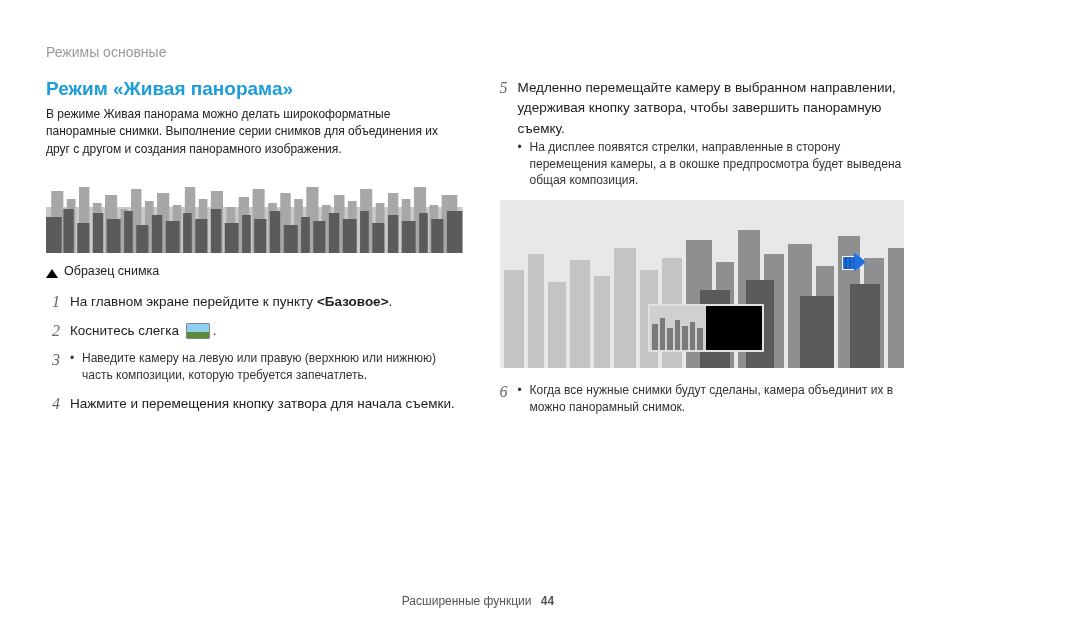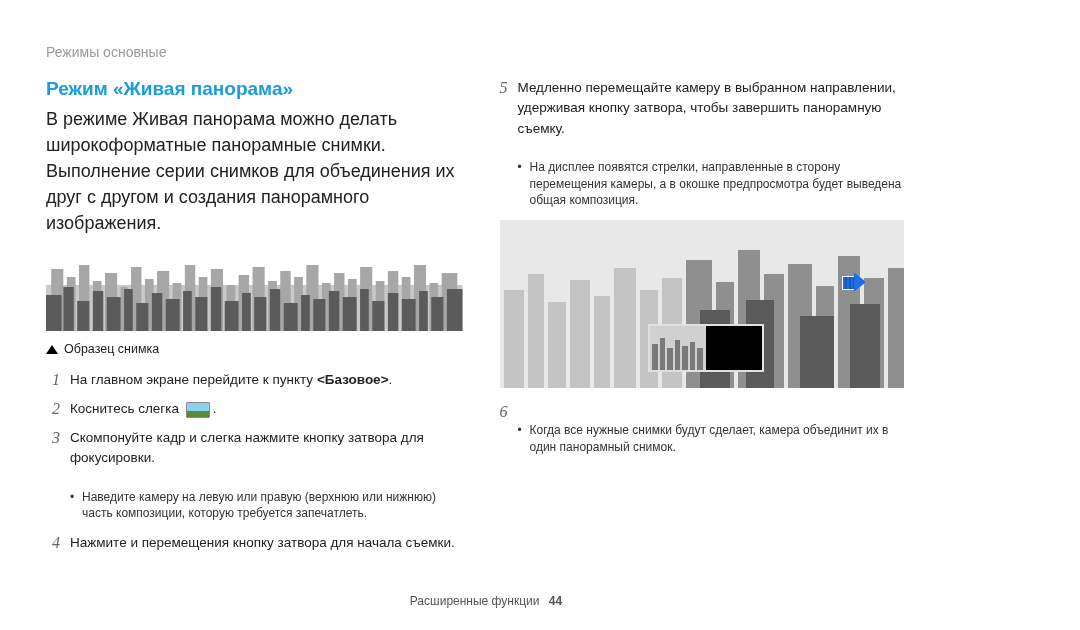--- a/index.html
+++ b/index.html
@@ -1,42 +1,42 @@
 <!DOCTYPE html>
 <html><head>
 <meta charset="utf-8">
 <style>
   html,body{margin:0;padding:0;background:#fff;color:#222;font-family:"Segoe UI",Arial,sans-serif}
   .page{width:956px;height:630px;box-sizing:border-box;padding:44px 46px 22px 46px;position:relative}
   .header{font-size:14px;color:#9a9a9a;margin-bottom:18px}
   .cols{display:flex;gap:31px}
   .col{flex:1;min-width:0}
   h2.section-title{color:#1b9dd9;font-size:19px;font-weight:600;margin:0 0 6px 0}
-  p.intro{font-size:18px;line-height:1.45;margin:0 0 8px 0}
+  p.intro{font-size:12px;line-height:1.45;margin:0 0 8px 0}
   .skyline-wrap{background:#fff;padding:3px 0}
   .skyline{width:100%;height:84px;display:block}
-  .caption{font-size:12.5px;margin:8px 0 14px 0;display:flex;align-items:center;gap:6px}
+  .caption{font-size:12.5px;margin:8px 0 14px 0;display:flex;align-items:flex-end;gap:6px}
   .caption .tri{width:0;height:0;border-left:6px solid transparent;border-right:6px solid transparent;border-bottom:9px solid #000}
   ol.steps{list-style:none;margin:0;padding:0;counter-reset:step}
   ol.steps>li{display:flex;gap:10px;margin:0 0 8px 0;font-size:13.5px;line-height:1.5}
   ol.steps>li .num{font-family:Georgia,"Times New Roman",serif;font-style:italic;font-size:16px;color:#666;min-width:14px;text-align:right;line-height:1.3}
   ol.steps>li .body{flex:1}
   ol.steps>li .body .strong{font-weight:700}
-  ul.sub{list-style:none;margin:20px 0 0 0;padding:0}
+  ul.sub{list-style:none;margin:0 0 0 0;padding:0}
   ul.sub>li{font-size:12px;color:#333;line-height:1.4;padding-left:12px;position:relative;margin-bottom:3px}
   ul.sub>li:before{content:"•";position:absolute;left:0;top:0}
   .icon-panorama{display:inline-block;width:22px;height:14px;vertical-align:middle;background:linear-gradient(#8ed0f0,#8ed0f0 55%,#5a8a3a 55%,#5a8a3a);border:1px solid #888;border-radius:1px;margin:0 3px}
   .camera-screen{width:404px;height:168px;background:#000;margin:0 auto 14px auto;position:relative;overflow:hidden}
   .camera-screen svg.sky{width:100%;height:100%;display:block}
   .blue-arrow{position:absolute;right:36px;top:52px;width:26px;height:20px}
   .blue-arrow .block{position:absolute;width:11px;height:12px;top:4px;left:0;background:repeating-linear-gradient(90deg,#1e6fe0 0 2px,#1a57b0 2px 4px);border:1px solid #fff}
   .blue-arrow .tri{position:absolute;left:12px;top:0;width:0;height:0;border-top:10px solid transparent;border-bottom:10px solid transparent;border-left:12px solid #1e6fe0;filter:drop-shadow(0 0 0.5px #fff)}
   .preview-frame{position:absolute;left:148px;bottom:16px;width:112px;height:44px;border:2px solid #e0e0e0;background:#000}
   .preview-frame svg{width:100%;height:100%;display:block}
-  .footer{position:absolute;bottom:22px;left:8px;width:100%;text-align:center;font-size:12px;color:#555}
+  .footer{position:absolute;bottom:22px;left:0;width:100%;text-align:center;font-size:12px;color:#555}
   .footer .pg{font-weight:600;margin-left:6px}
 </style>
 </head>
 <body>
 
 <div class="page">
   <div class="header">Режимы основные</div>
 
   <div class="cols">
 
@@ -128,21 +128,20 @@
         </li>
         <li>
           <span class="num">2</span>
           <span class="body">
             <span>Коснитесь слегка </span><span class="icon-panorama"></span><span>.</span>
           </span>
         </li>
         <li>
           <span class="num">3</span>
           <span class="body">
-            <span>Скомпонуйте кадр и слегка нажмите кнопку затвора для фокусировки.</span>
             <ul class="sub">
               <li>Наведите камеру на левую или правую (верхнюю или нижнюю) часть композиции, которую требуется запечатлеть.</li>
             </ul>
           </span>
         </li>
         <li>
           <span class="num">4</span>
           <span class="body">
             <span>Нажмите и перемещения кнопку затвора для начала съемки.</span>
           </span>
@@ -213,21 +212,21 @@
             <rect x="56" y="0" width="56" height="44" fill="#000"></rect>
           </svg>
         </div>
       </div>
 
       <ol class="steps">
         <li>
           <span class="num">6</span>
           <span class="body">
             <ul class="sub">
-              <li>Когда все нужные снимки будут сделает, камера объединит их в один панорамный снимок.</li>
+              <li>Когда все нужные снимки будут сделаны, камера объединит их в можно панорамный снимок.</li>
             </ul>
           </span>
         </li>
       </ol>
     </div>
   </div>
 
   <div class="footer">
     <span>Расширенные функции</span>
     <span class="pg">44</span>

